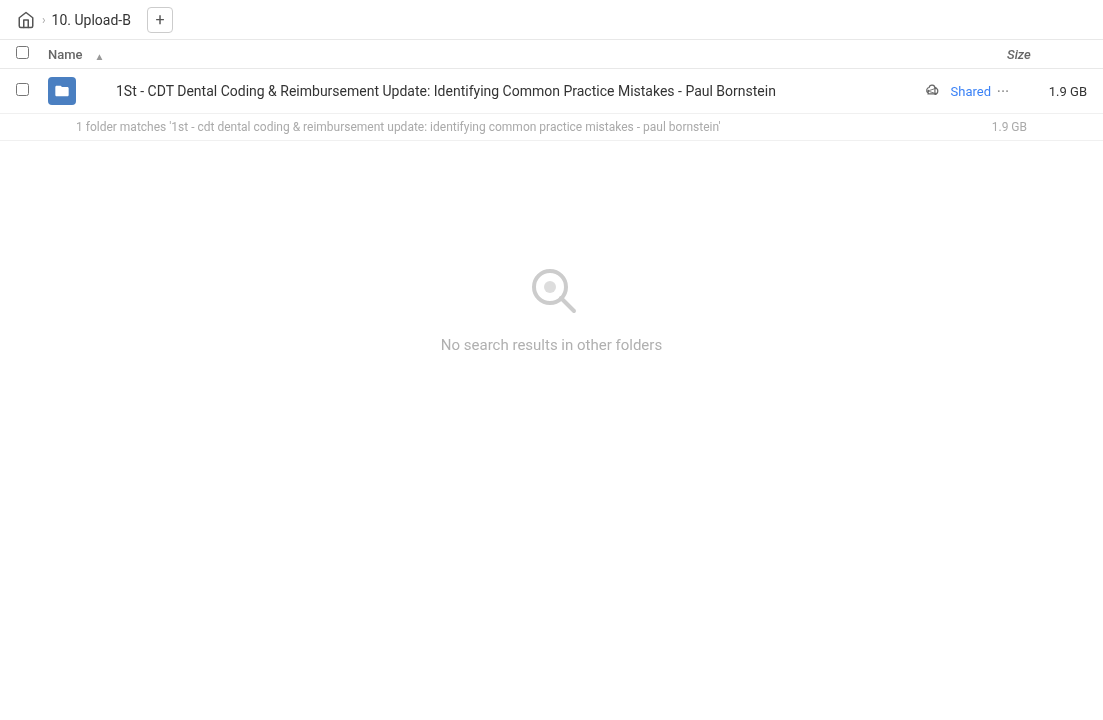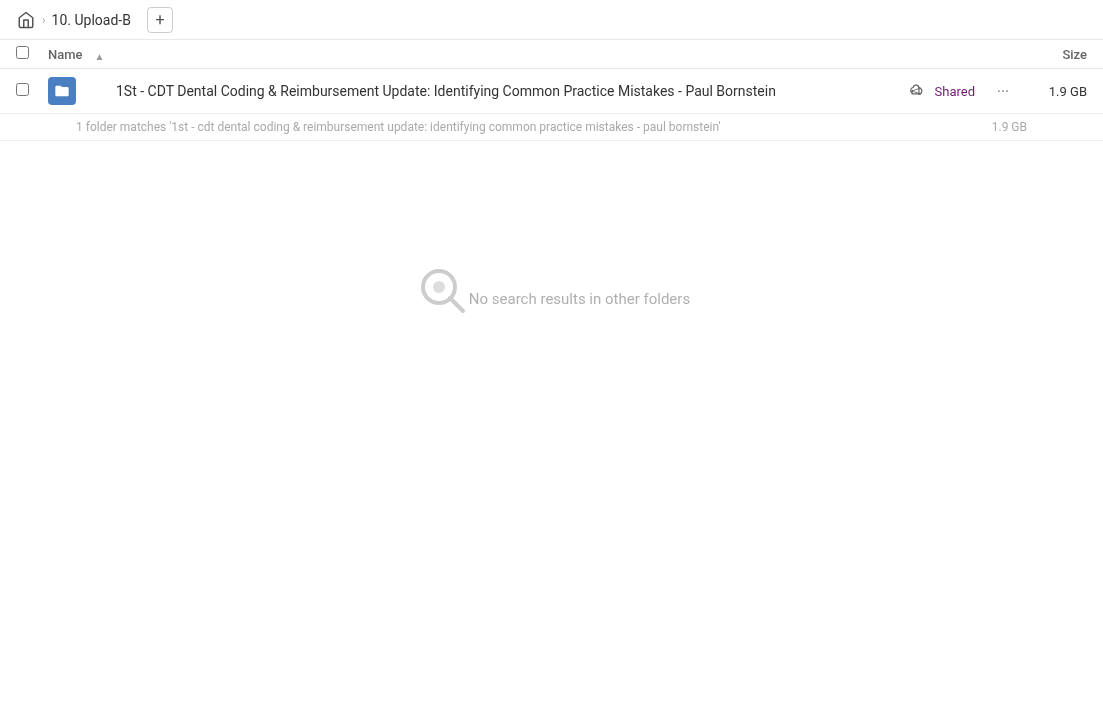--- a/index.html
+++ b/index.html
@@ -92,22 +92,22 @@
       font-weight: 500;
     }
 
     .col-name .sort-arrow {
       font-size: 10px;
       color: #999;
     }
 
     .col-size {
       width: 80px;
-      text-align: right;
       font-weight: 500;
+      font-style: italic;
     }
 
     .file-row {
       display: flex;
       align-items: center;
       padding: 8px 16px;
       border-bottom: 1px solid #f0f0f0;
       background: #fff;
       cursor: pointer;
     }
@@ -146,23 +146,22 @@
       white-space: nowrap;
       overflow: hidden;
       text-overflow: ellipsis;
       margin-left: 30px;
     }
 
     .shared-badge {
       display: flex;
       align-items: center;
       gap: 12px;
-      color: #701a75;
+      color: #3b82f6;
       font-size: 13px;
-      margin-right: 16px;
     }
 
     .shared-badge svg {
       width: 14px;
       height: 14px;
       fill: #666;
     }
 
     .more-btn {
       width: 24px;
@@ -193,21 +192,21 @@
       justify-content: space-between;
     }
 
     .match-size {
       font-size: 12px;
       color: #aaa;
     }
 
     .empty-search {
       display: flex;
-      flex-direction: row;
+      flex-direction: column;
       align-items: center;
       justify-content: center;
       padding: 120px 0 60px;
       color: #ccc;
     }
 
     .empty-search-icon {
       margin-bottom: 16px;
     }
 

